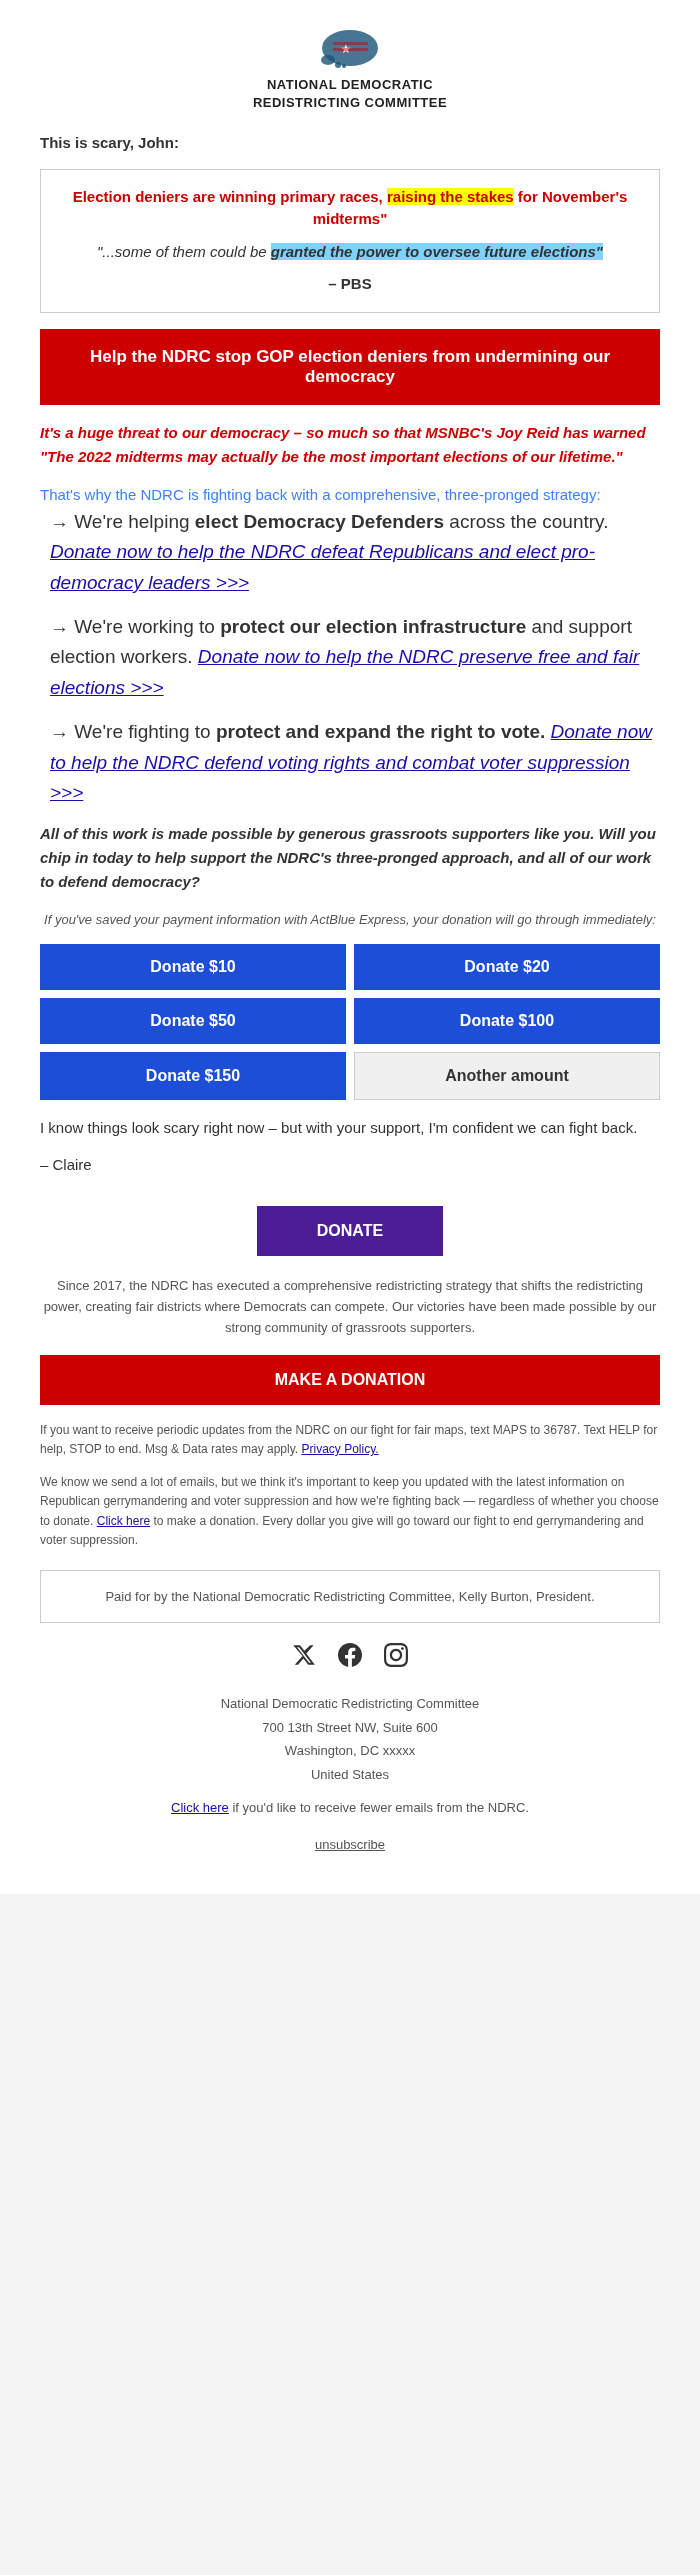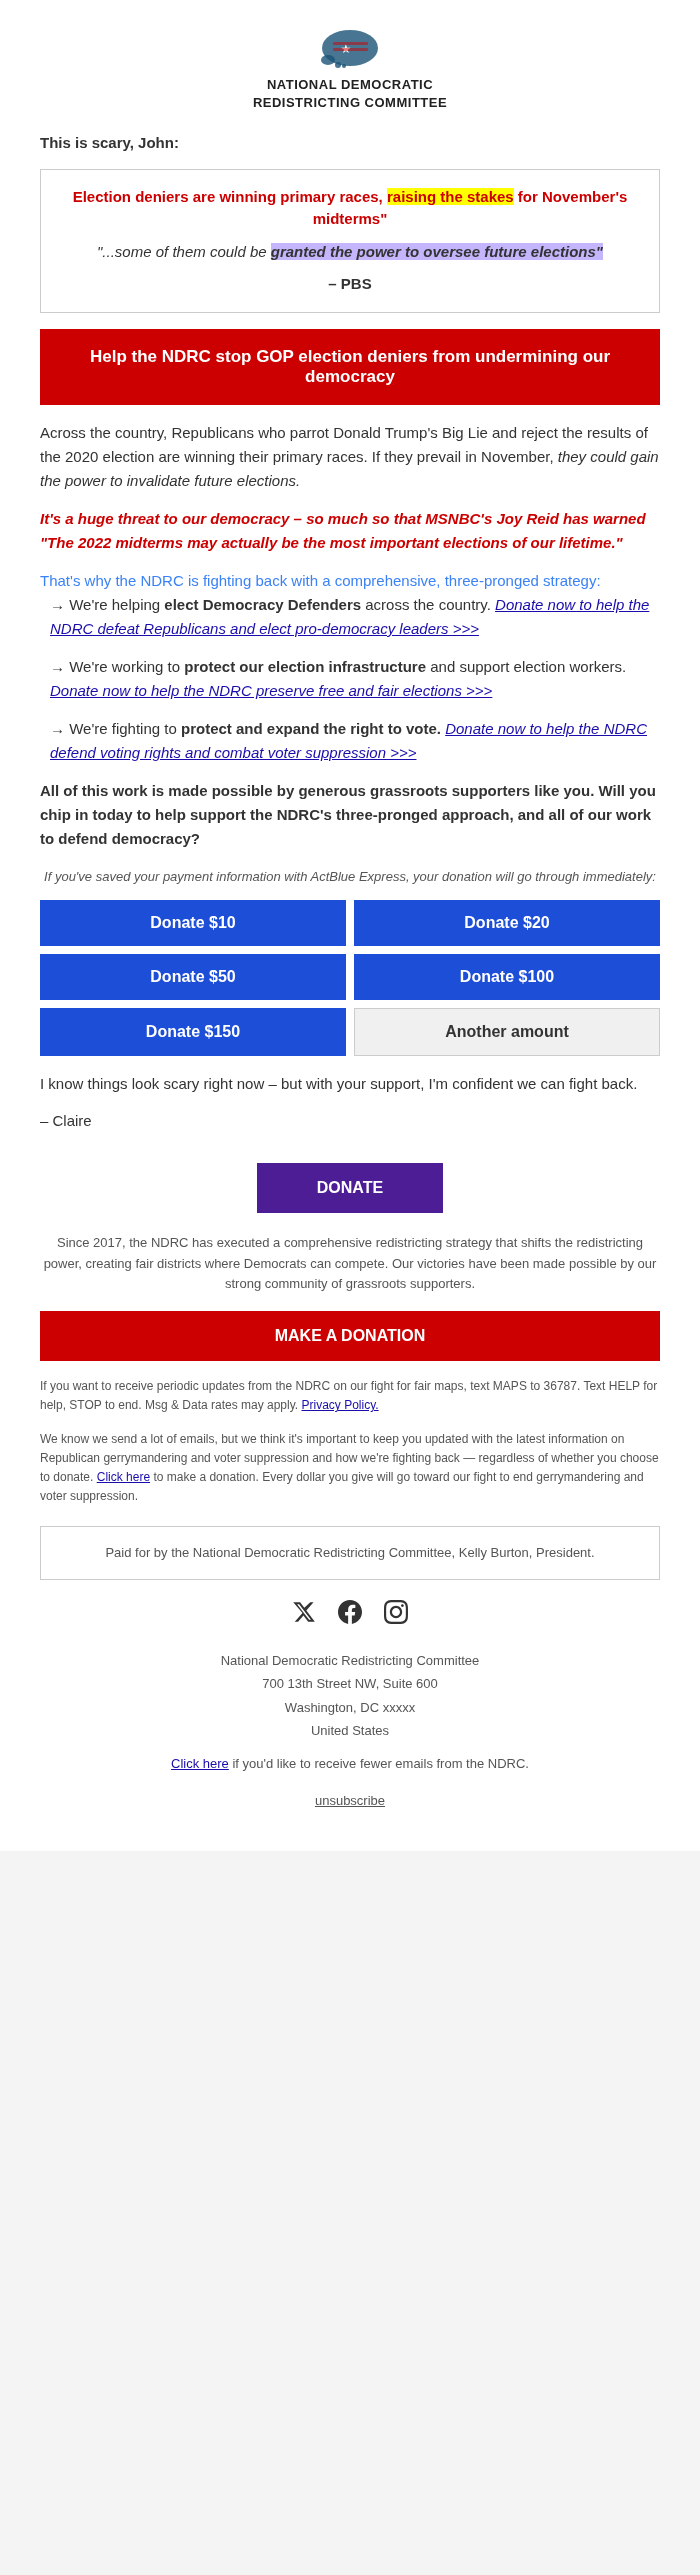--- a/index.html
+++ b/index.html
@@ -54,21 +54,21 @@
     }
     .quote-secondary {
       font-size: 15px;
       font-style: italic;
       color: #333;
       text-align: center;
       margin-bottom: 10px;
       line-height: 1.5;
     }
     .highlight-yellow-text {
-      background-color: #c4b5fd;
+      background-color: #7dd3fc;
       font-style: italic;
       font-weight: bold;
     }
     .quote-source {
       font-size: 15px;
       font-weight: bold;
       text-align: center;
       color: #333;
     }
     .cta-button-red-large {
@@ -103,38 +103,39 @@
       line-height: 1.6;
     }
     .three-prong-intro {
       font-size: 15px;
       color: #3b82f6;
       line-height: 1.6;
     }
     .bullet-item {
       margin-bottom: 14px;
       padding-left: 10px;
-      font-size: 15px;
+      font-size: 19px;
       line-height: 1.6;
     }
     .bullet-arrow {
       color: #333;
       font-weight: normal;
     }
     .bullet-link {
       color: #1a0dab;
       text-decoration: underline;
       font-style: italic;
     }
     .call-to-action-text {
       font-size: 15px;
       font-weight: bold;
       color: #333;
       margin-bottom: 16px;
       line-height: 1.6;
+      font-style: italic;
     }
     .actblue-notice {
       font-size: 13px;
       font-style: italic;
       color: #555;
       text-align: center;
       margin-bottom: 14px;
       line-height: 1.5;
     }
     .donate-grid {
@@ -345,23 +346,20 @@
         <span>Election deniers are winning primary races, </span><span class="highlight-yellow">raising the stakes</span><span> for November's midterms"</span>
       </div>
       <div class="quote-secondary">
         <span>"...some of them could be </span><span class="highlight-yellow-text">granted the power to oversee future elections"</span>
       </div>
       <div class="quote-source">– PBS</div>
     </div>
 
     <button class="cta-button-red-large">Help the NDRC stop GOP election deniers from undermining our democracy</button>
 
-    <p class="body-text">
-      Across the country, Republicans who parrot Donald Trump's Big Lie and reject the results of the 2020 election are winning their primary races. If they prevail in November, <em>they could gain the power to invalidate future elections.</em>
-    </p>
 
     <p class="emphasis-text">
       It's a huge threat to our democracy – so much so that MSNBC's Joy Reid has warned "The 2022 midterms may <em>actually</em> be the most important elections of our lifetime."
     </p>
 
     <p class="three-prong-intro">That's why the NDRC is fighting back with a comprehensive, three-pronged strategy:</p>
 
     <div class="bullet-item">
       <span class="bullet-arrow">→ </span>
       <span>We're helping <strong>elect Democracy Defenders</strong> across the country. <a class="bullet-link" href="#">Donate now to help the NDRC defeat Republicans and elect pro-democracy leaders &gt;&gt;&gt;</a></span>

